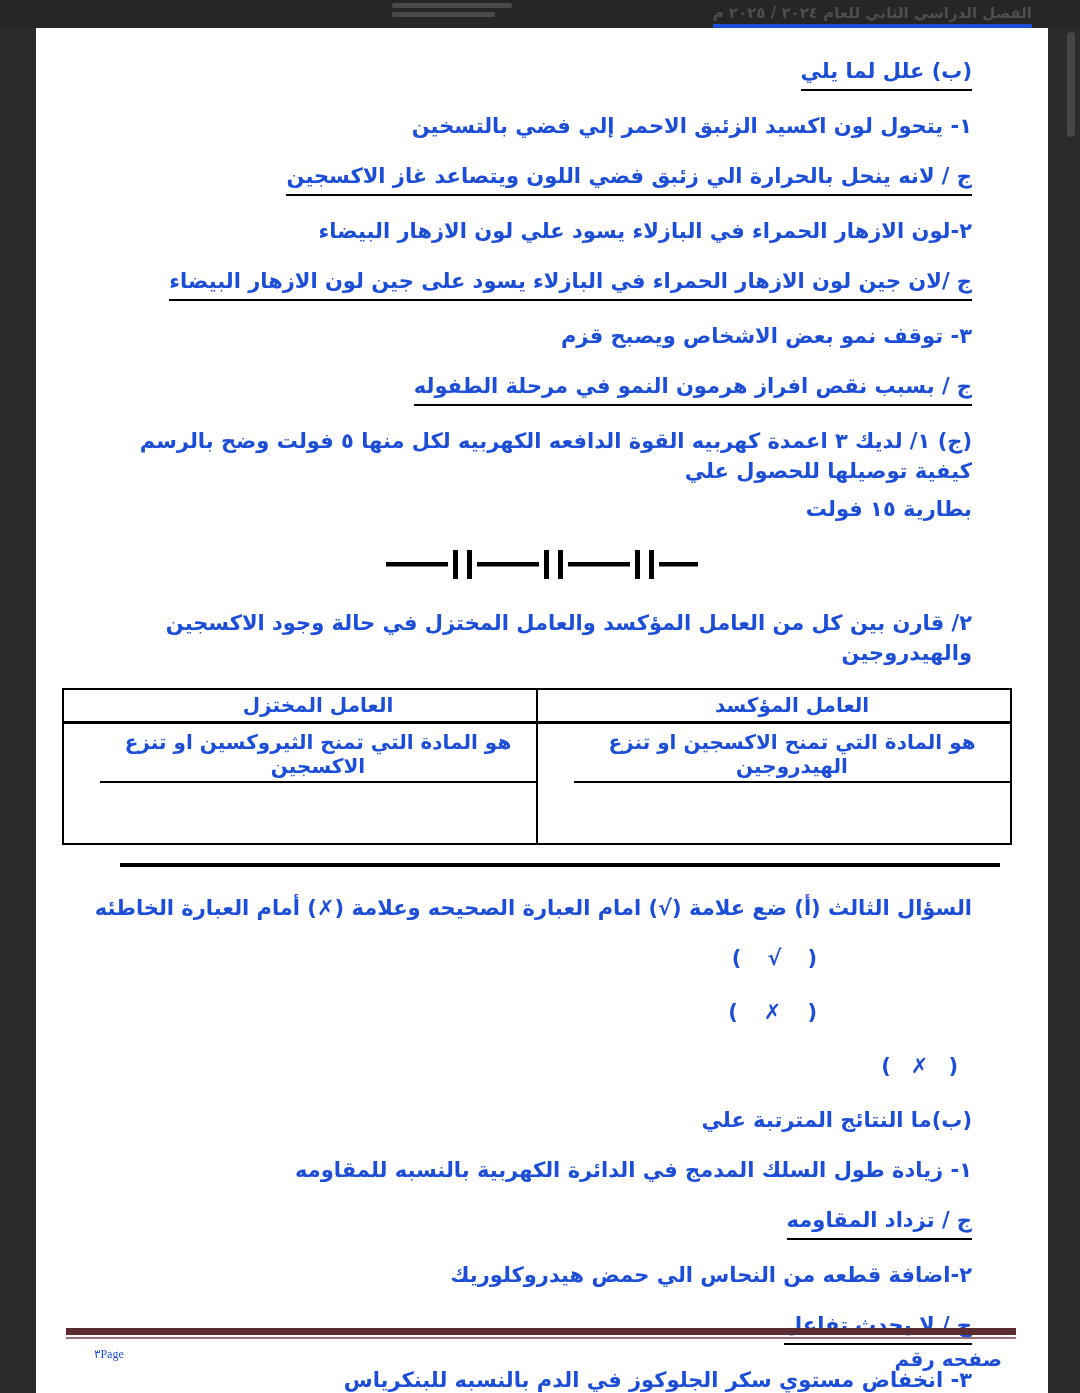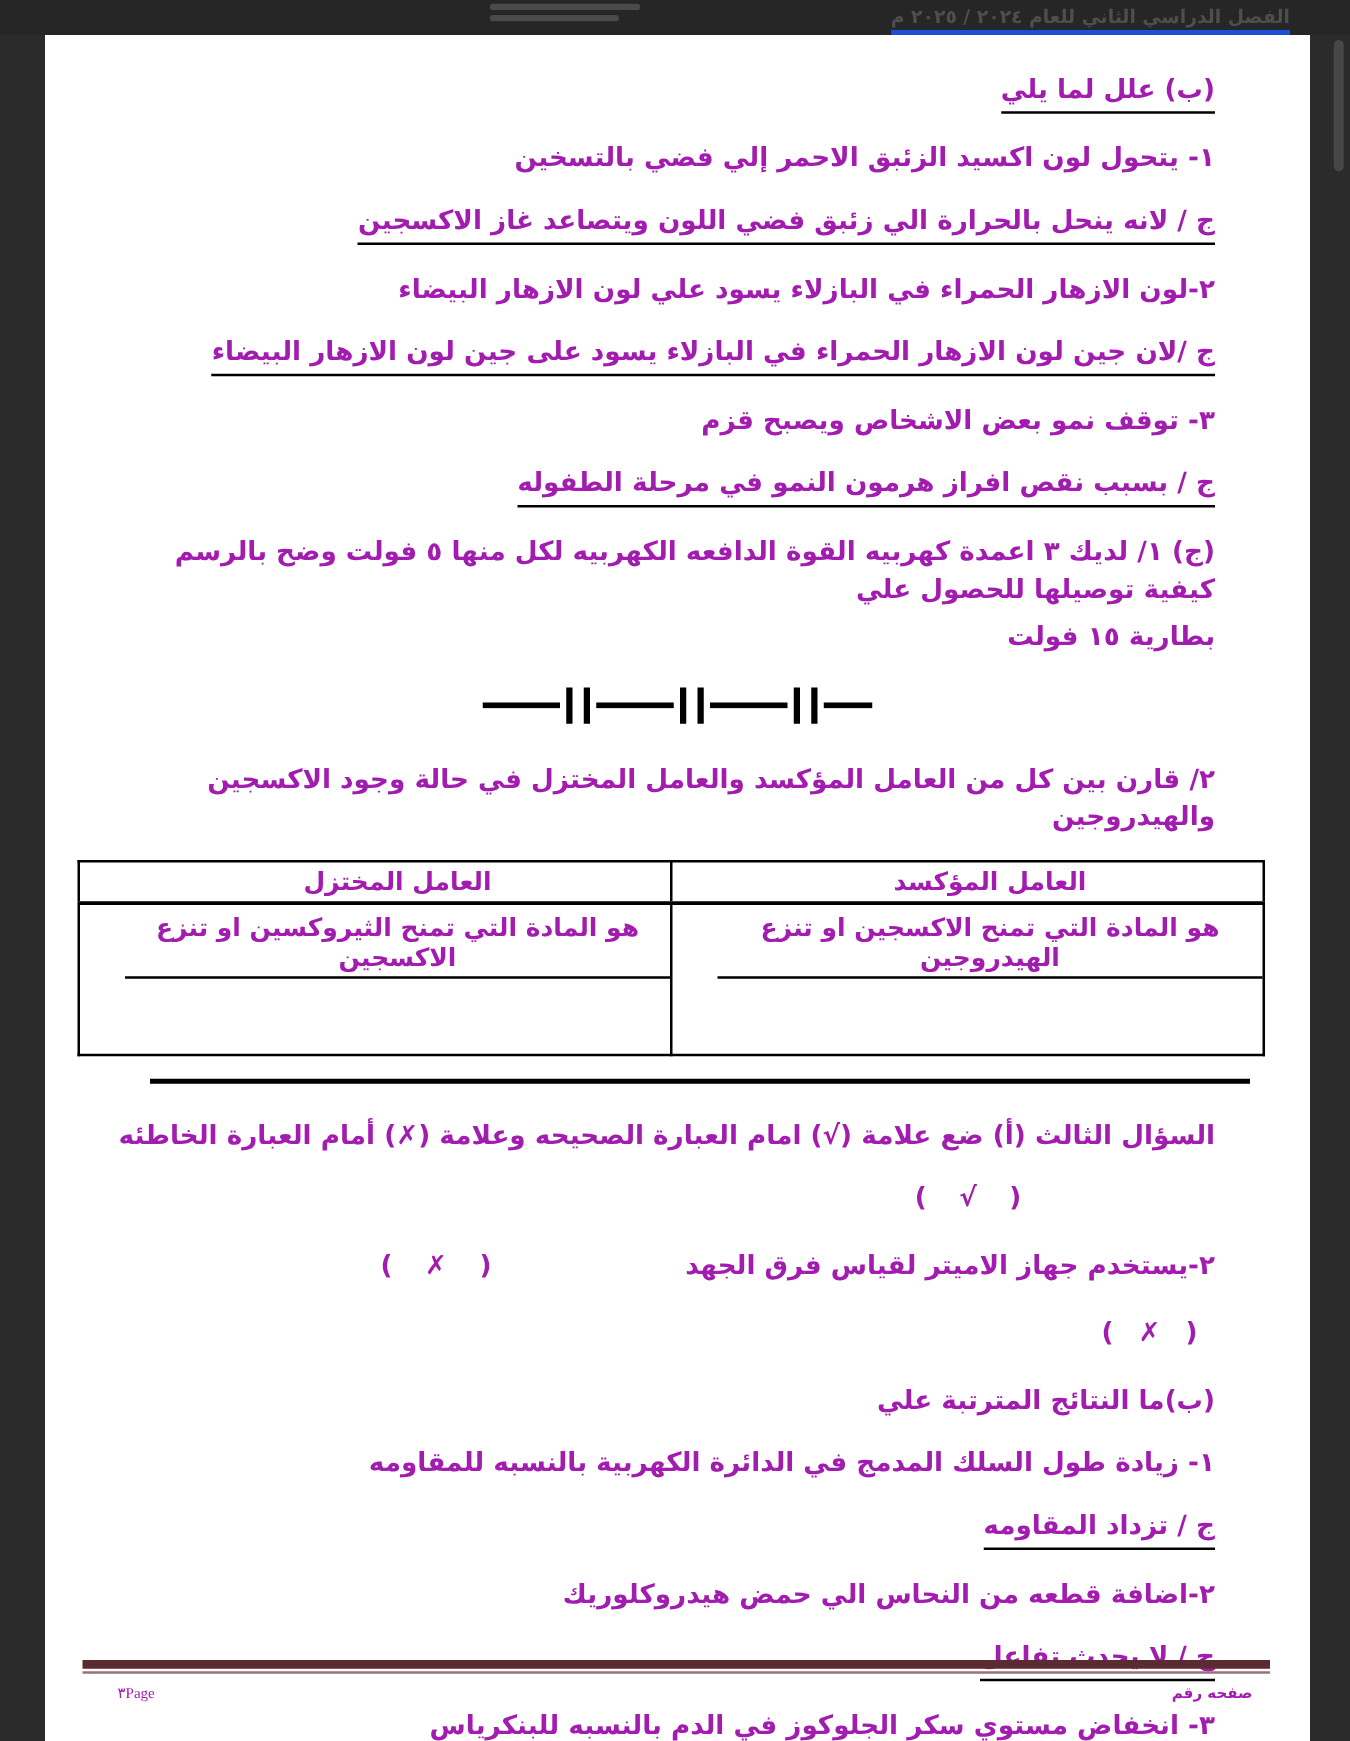--- a/index.html
+++ b/index.html
@@ -15,21 +15,21 @@
     color: #4e4e4e; font-size: 15px; font-weight: 700;
     border-bottom: 4px solid #1d4ed8; padding-bottom: 2px; white-space: nowrap;
   }
   .frag { position: absolute; left: 392px; top: 3px; width: 120px; }
   .frag .bar { height: 5px; background: #4a4a4a; border-radius: 2px; margin-bottom: 4px; }
   .frag .bar.b2 { width: 86%; }
   .scroll-thumb { position: absolute; right: 5px; top: 32px; width: 8px; height: 105px; background: #474747; border-radius: 4px; }
   
   .page {
     position: absolute; left: 36px; top: 28px; width: 1012px; height: 1365px;
-    background: #ffffff; color: #a21caf;
+    background: #ffffff; color: #1d4ed8;
   }
   .content { direction: rtl; padding-top: 28px; font-weight: 700; }
   .content p { text-align: right; font-size: 21px; line-height: 30px; margin: 0 0 20px; padding: 0 76px 0 46px; }
   .ul { display: inline-block; border-bottom: 2.5px solid #000; padding-bottom: 3px; }
   .wrap-tight { margin-bottom: 8px !important; }
   
   .battery-wrap { text-align: center; margin: 14px 0 18px; }
   
   table.cmp {
     width: 950px; margin: 6px 36px 0 26px; border-collapse: collapse; direction: rtl;
@@ -41,21 +41,21 @@
   
   .check-row { display: flex; direction: rtl; align-items: center; font-size: 21px; line-height: 30px; margin: 0 0 24px; padding: 0 76px 0 46px; font-weight: 700; }
   .check-row .mark-box { direction: ltr; display: inline-flex; align-items: center; gap: 26px; font-size: 21px; }
   .check-row.far .mark-box { margin-right: 155px; }
   .check-row.near .mark-box { margin-right: 14px; gap: 20px; }
   
   .footer { position: absolute; left: 0; top: 1300px; width: 100%; }
   .rule-thick { height: 7px; background: #5a2b31; margin: 0 32px 2px 30px; }
   .rule-thin  { height: 2px; background: #9c7176; margin: 0 32px 0 30px; }
   .footer-row { display: flex; justify-content: space-between; direction: rtl; padding: 8px 46px 0 58px; }
-  .footer-row .right-label { font-size: 12px; font-weight: 700; }
+  .footer-row .right-label { font-size: 20px; font-weight: 700; }
   .footer-row .page-no { font-family: "Liberation Serif", serif; font-size: 12px; direction: ltr; }
 </style>
 </head>
 <body>
 
 <div class="screen">
 
   <div class="top-strip">
     <div class="frag">
       <div class="bar"></div>
@@ -120,21 +120,20 @@
 
       <div class="check-row far">
         <span class="mark-box">
           <span>(</span>
           <span>√</span>
           <span>)</span>
         </span>
       </div>
 
       <div class="check-row far">
-        <span>٢-يستخدم جهاز الاميتر لقياس فرق الجهد</span>
         <span class="mark-box">
           <span>(</span>
           <span>✗</span>
           <span>)</span>
         </span>
       </div>
 
       <div class="check-row near">
         <span class="mark-box">
           <span>(</span>

